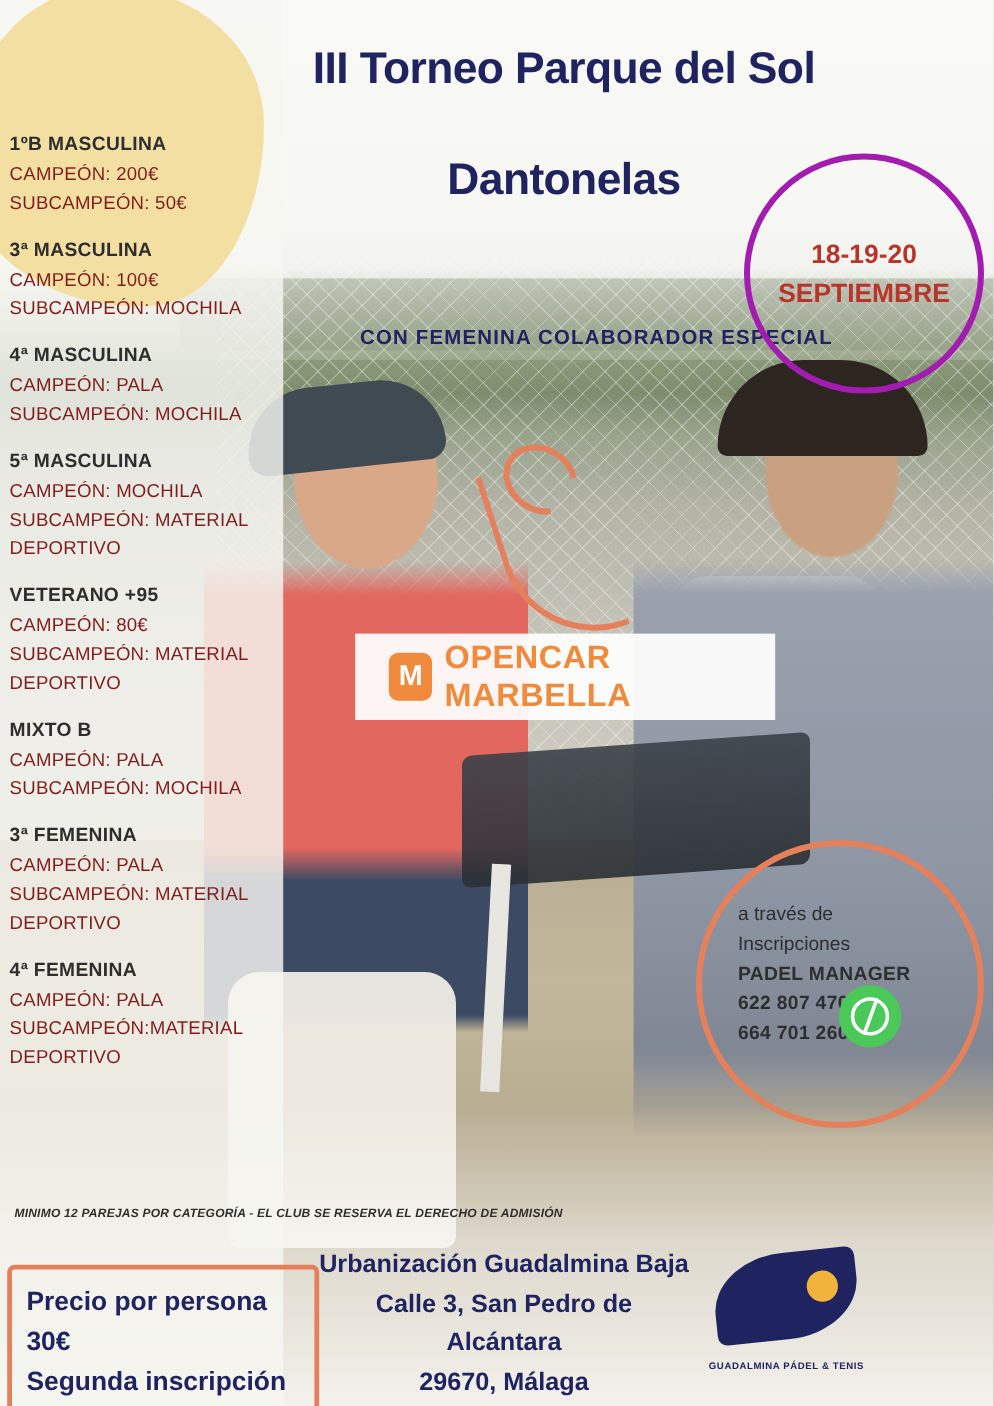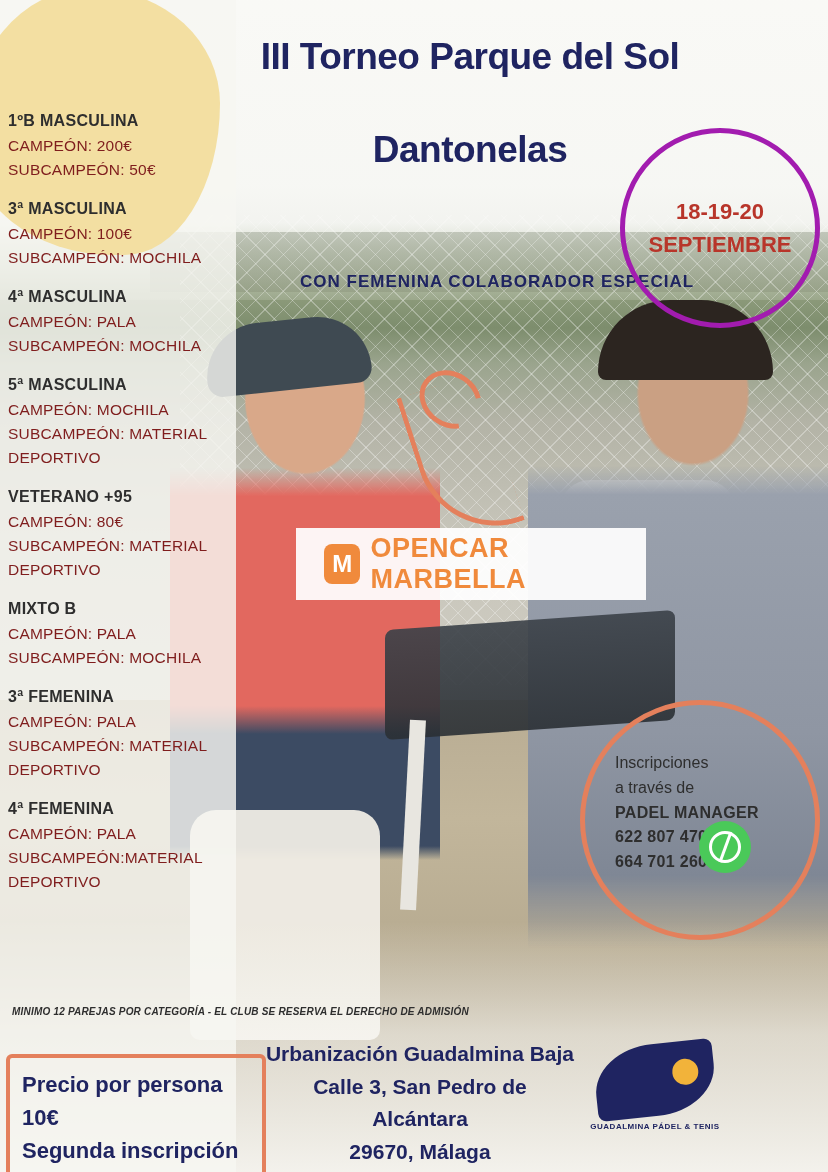--- a/index.html
+++ b/index.html
@@ -366,26 +366,27 @@
     transform: rotate(-6deg);
   }
   .club-sun {
     position: absolute;
     right: 16px; top: 18px;
     width: 26px; height: 26px;
     background: #f2b33a;
     border-radius: 50%;
   }
   .club-name {
-    margin-top: 6px;
+    margin-top: 18px;
     font-size: 8px;
     color: #1f2461;
     font-weight: bold;
     letter-spacing: .5px;
     line-height: 1.3;
+    text-align: right;
   }
 </style>
 </head>
 <body>
 
 <div class="poster">
 
   <div class="photo"></div>
   <div class="hedge"></div>
   <div class="fence"></div>
@@ -460,35 +461,35 @@
 SUBCAMPEÓN:MATERIAL DEPORTIVO</p>
     </div>
   </div>
 
   <div class="sponsor">
     <div class="sponsor-mark">M</div>
     <div class="sponsor-text">OPENCAR MARBELLA</div>
   </div>
 
   <div class="insc-circle">
+    <div>a través de</div>
     <div>Inscripciones</div>
-    <div>a través de</div>
     <div class="bold">PADEL MANAGER</div>
     <div class="bold">622 807 470</div>
     <div class="bold">664 701 260</div>
     <div class="wa">
         <div class="ball"></div>
       </div>
   </div>
 
 
   <div class="note">MINIMO 12 PAREJAS POR CATEGORÍA - EL CLUB SE RESERVA EL DERECHO DE ADMISIÓN</div>
 
   <div class="price-box">
-    <div>Precio por persona 10€</div>
+    <div>Precio por persona 30€</div>
     <div>Segunda inscripción 15€</div>
   </div>
 
   <div class="address">
     <div>Urbanización Guadalmina Baja</div>
     <div>Calle 3, San Pedro de</div>
     <div>Alcántara</div>
     <div>29670, Málaga</div>
   </div>
 

